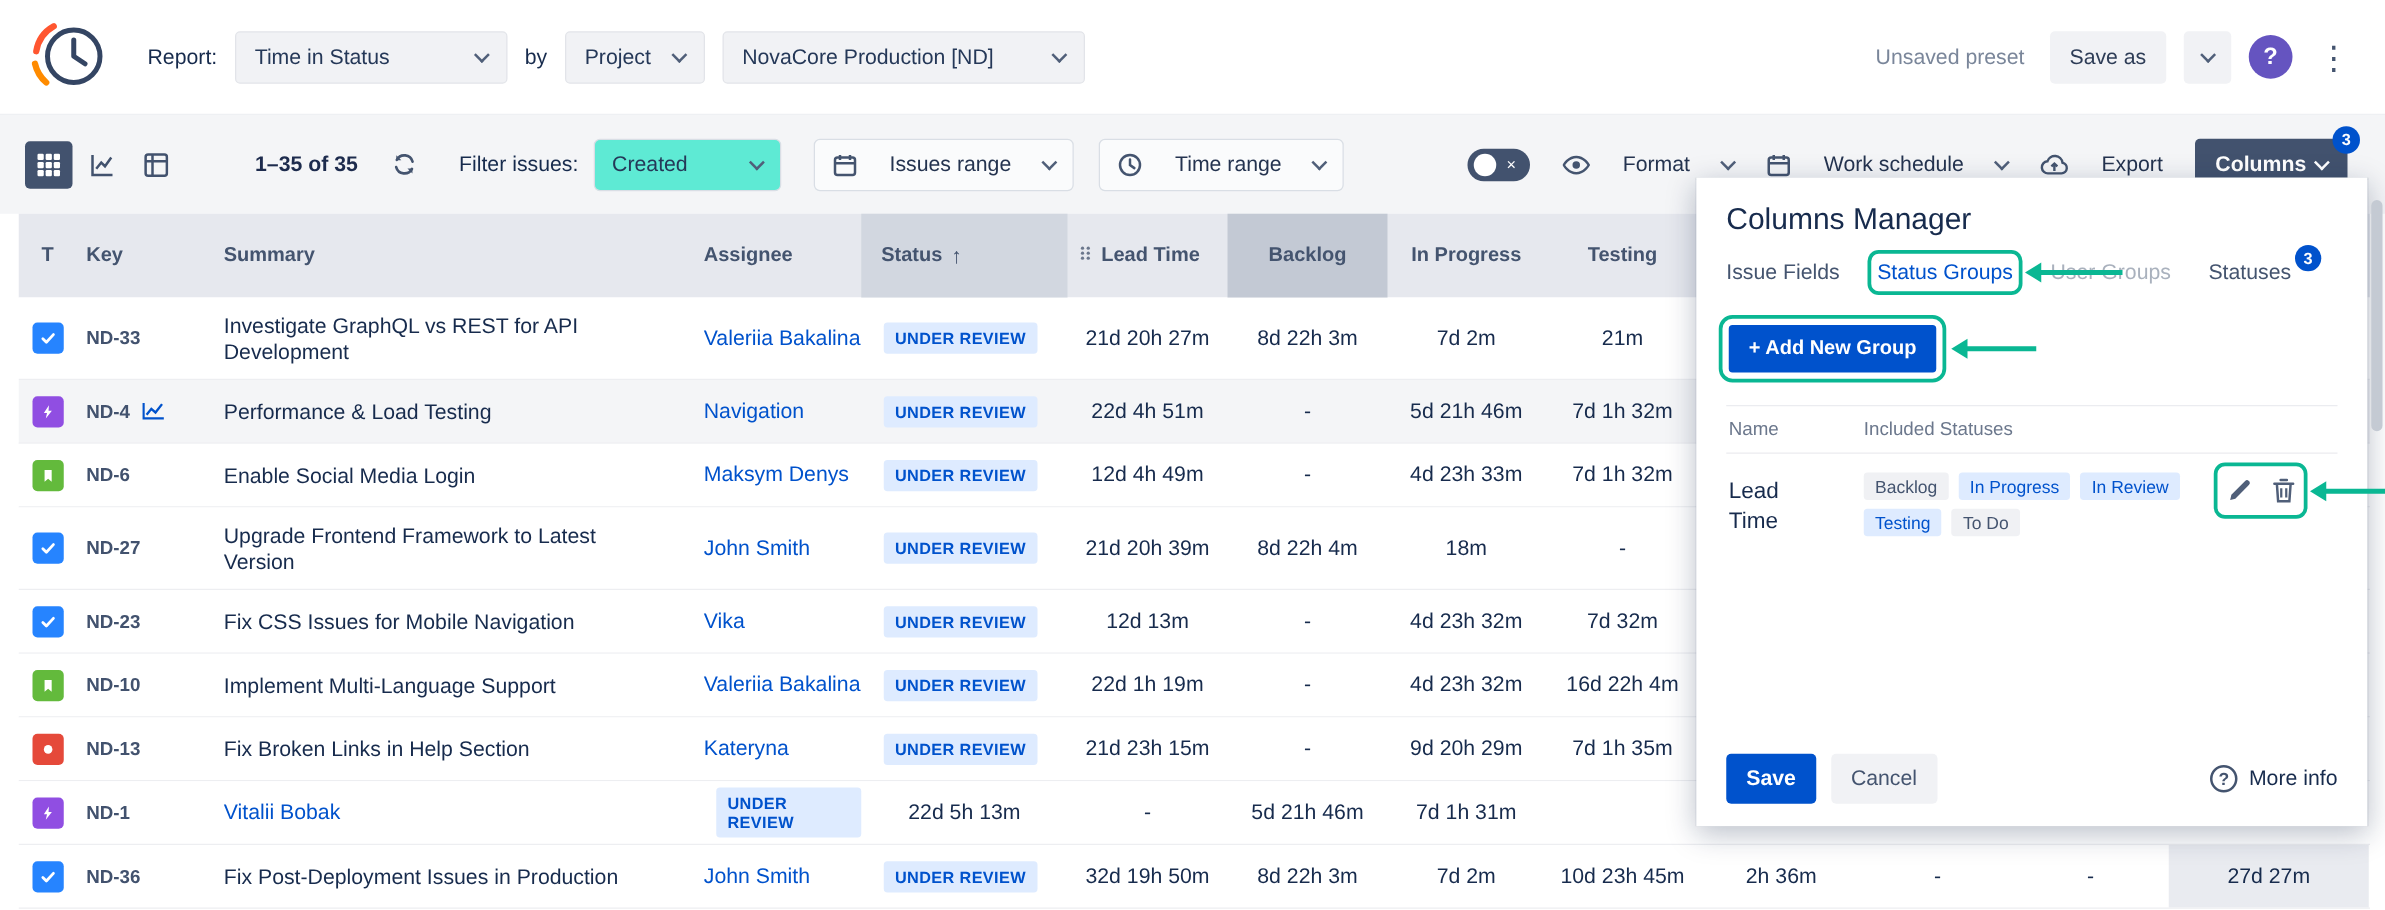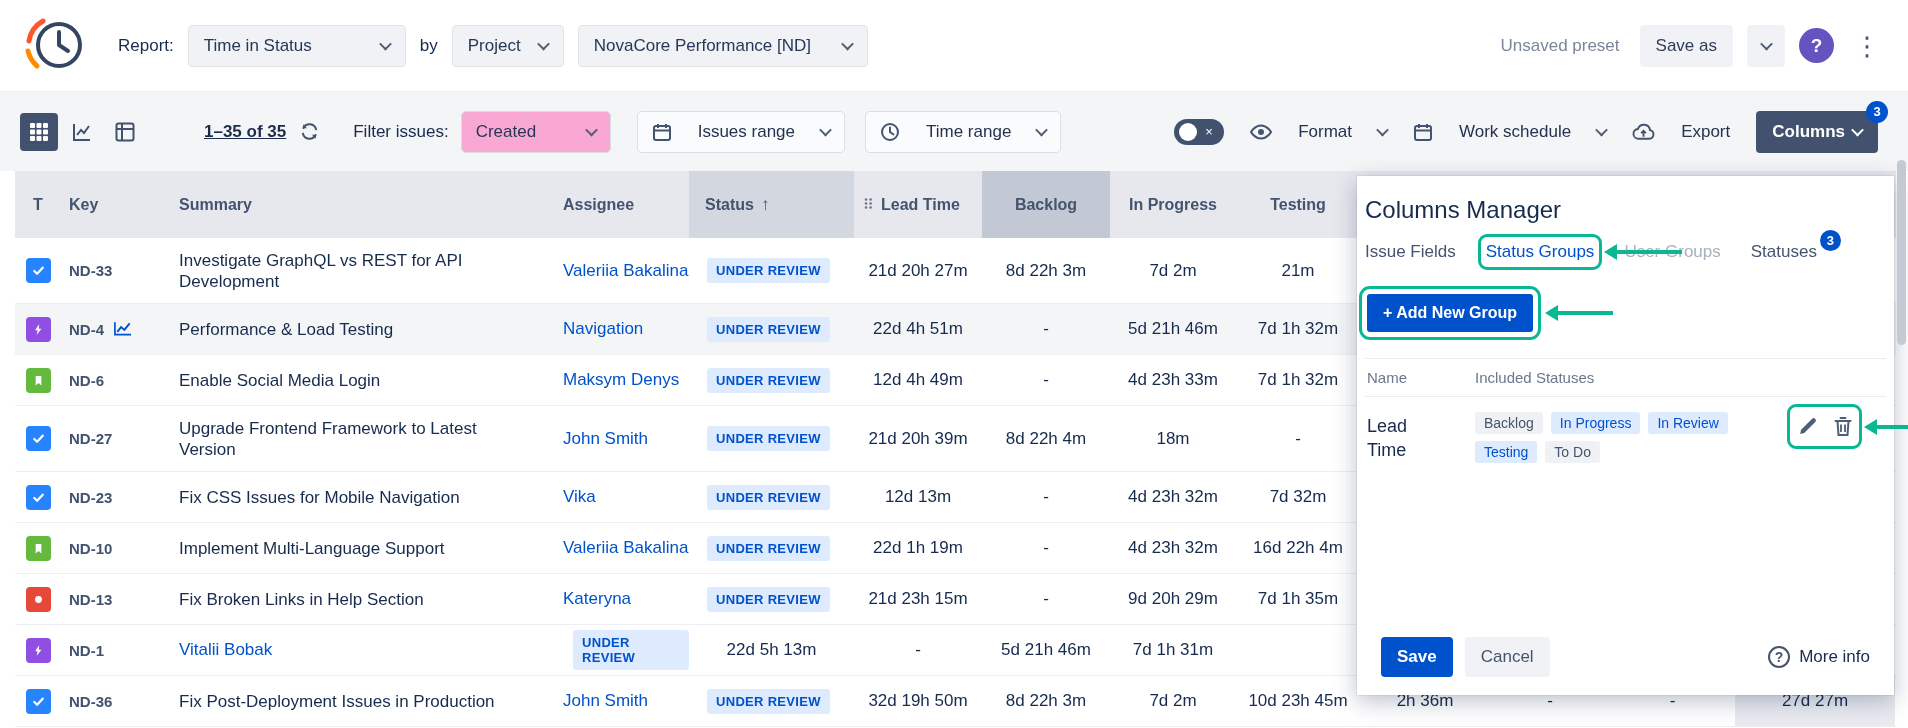--- a/index.html
+++ b/index.html
@@ -21,21 +21,21 @@
   .btn.sq{width:38px;padding:0;}
   .btn.primary{background:var(--blue);color:#fff;font-weight:600;}
   .help{width:35px;height:35px;border-radius:50%;background:#6554C0;color:#fff;font-weight:700;font-size:19px;border:none;cursor:pointer;}
   .kebab{border:none;background:transparent;font-size:26px;color:#44546F;cursor:pointer;line-height:1;padding:0 6px;}
 
   
   .toolbar{height:79px;background:#F4F5F7;display:flex;align-items:center;padding:0 20px;gap:12px;}
   .viewgroup{display:flex;gap:5px;margin-right:48px;}
   .viewbtn{width:38px;height:38px;border-radius:4px;display:flex;align-items:center;justify-content:center;background:transparent;border:none;cursor:pointer;}
   .viewbtn.active{background:var(--navy);}
-  .count{font-weight:700;color:#1d2b4d;margin-right:2px;text-decoration:underline;}
+  .count{font-weight:700;color:#1d2b4d;margin-right:16px;}
   .iconbtn{display:inline-flex;align-items:center;gap:26px;background:transparent;border:none;font-family:inherit;font-size:17px;color:#24334f;cursor:pointer;}
   .boxed{background:#FAFBFC;border:1px solid #D9DEE5;border-radius:5px;height:42px;padding:0 14px;}
   .tb-right{margin-left:auto;display:flex;align-items:center;gap:26px;padding-right:10px;}
   .toggle{width:50px;height:26px;border-radius:13px;background:var(--navy);display:flex;align-items:center;padding:0 5px;gap:8px;cursor:pointer;}
   .knob{width:18px;height:18px;border-radius:50%;background:#fff;flex:0 0 auto;}
   .tx{color:#fff;font-size:13px;line-height:1;}
   .columns-btn{position:relative;background:var(--navy);color:#fff;font-weight:600;}
   .col-badge,.tab-badge{width:22px;height:22px;border-radius:50%;background:var(--blue);color:#fff;font-size:13px;font-weight:700;display:flex;align-items:center;justify-content:center;}
   .col-badge{position:absolute;top:-10px;right:-10px;}
 
@@ -55,22 +55,22 @@
   .tcell.shaded{background:#E9EBF0;height:100%;display:flex;align-items:center;justify-content:center;}
   .c-type{display:flex;justify-content:center;padding-left:0;}
   .ticon{width:25px;height:25px;border-radius:4px;display:flex;align-items:center;justify-content:center;}
   .c-key{font-size:15px;font-weight:700;color:#42526E;display:flex;align-items:center;gap:9px;}
   .c-summary{line-height:21px;padding-right:40px;}
   .c-assignee{color:var(--blue);cursor:pointer;}
   .badge{display:inline-block;background:#DEEBFF;color:#0052CC;font-size:13px;font-weight:700;letter-spacing:.3px;padding:5px 9px;border-radius:3px;margin-left:10px;}
   .mini-chart{display:inline-flex;}
 
   
-  .panel{position:absolute;left:1357px;top:176px;width:537px;height:519px;background:#fff;z-index:5;
-         box-shadow:0 6px 22px rgba(9,30,66,.28), 0 0 1px rgba(9,30,66,.3);padding:20px 8px;overflow:visible;}
+  .panel{position:absolute;left:1357px;top:142px;width:537px;height:519px;background:#fff;z-index:5;
+         box-shadow:0 6px 22px rgba(9,30,66,.28), 0 0 1px rgba(9,30,66,.3);padding:20px 24px;overflow:visible;}
   .panel h2{font-size:24px;font-weight:500;color:#172B4D;}
   .tabs{display:flex;align-items:flex-start;gap:30px;margin:18px 0 28px;}
   .cm-tab{position:relative;display:flex;align-items:flex-start;cursor:pointer;font-size:17px;}
   .cm-tab.normal{color:#44546F;}
   .cm-tab.active{color:var(--blue);font-weight:500;}
   .cm-tab.disabled{color:#A9B1BD;}
   .tab-badge{width:21px;height:21px;font-size:13px;margin:-12px 0 0 3px;}
   .annotated{outline:3px solid var(--green);outline-offset:5px;border-radius:1px;}
   .g-arrow{position:absolute;height:4px;background:var(--green);z-index:30;}
   .g-arrow::before{content:'';position:absolute;left:-12px;top:50%;transform:translateY(-50%);
@@ -114,21 +114,21 @@
   <div class="select" style="width:218px;">
     <span class="spacer" style="flex:0 1 auto;margin-right:auto;">Time in Status</span>
     <span class="chev"></span>
   </div>
   <span class="lbl">by</span>
   <div class="select" style="width:112px;">
     <span style="margin-right:auto;">Project</span>
     <span class="chev"></span>
   </div>
   <div class="select" style="width:290px;">
-    <span style="margin-right:auto;">NovaCore Performance [ND]</span>
+    <span style="margin-right:auto;">NovaCore Production [ND]</span>
     <span class="chev"></span>
   </div>
   <span class="spacer"></span>
   <span class="muted">Unsaved preset</span>
   <button class="btn">Save as</button>
   <button class="btn sq">
       <span class="chev"></span>
     </button>
   <button class="help">?</button>
   <button class="kebab">⋮</button>
@@ -165,21 +165,21 @@
   <span class="count">1–35 of 35</span>
   <button class="iconbtn" style="margin-right:22px;">
     <svg width="19" height="19" viewBox="0 0 20 20">
       <path d="M16.9 7.7A7.2 7.2 0 0 0 3.6 6.2" fill="none" stroke="#44546F" stroke-width="2.2" stroke-linecap="round"></path>
       <path d="M3.1 12.3a7.2 7.2 0 0 0 13.3 1.5" fill="none" stroke="#44546F" stroke-width="2.2" stroke-linecap="round"></path>
       <path d="M3.2 2.4v4.2h4.2z" fill="#44546F"></path>
       <path d="M16.8 17.6v-4.2h-4.2z" fill="#44546F"></path>
     </svg>
   </button>
   <span class="lbl">Filter issues:</span>
-  <div class="select boxed" style="width:150px;background:#f9a8d4;">
+  <div class="select boxed" style="width:150px;background:#5eead4;">
     <span style="margin-right:auto;">Created</span>
     <span class="chev"></span>
   </div>
   <button class="iconbtn boxed" style="margin-left:14px;">
     <svg width="20" height="20" viewBox="0 0 20 20">
       <rect x="2" y="4" width="16" height="14" rx="2" fill="none" stroke="#44546F" stroke-width="2"></rect>
       <path d="M2 8.5h16" stroke="#44546F" stroke-width="2"></path>
       <path d="M6 2v4M14 2v4" stroke="#44546F" stroke-width="2"></path>
     </svg>
     <span>Issues range</span>

